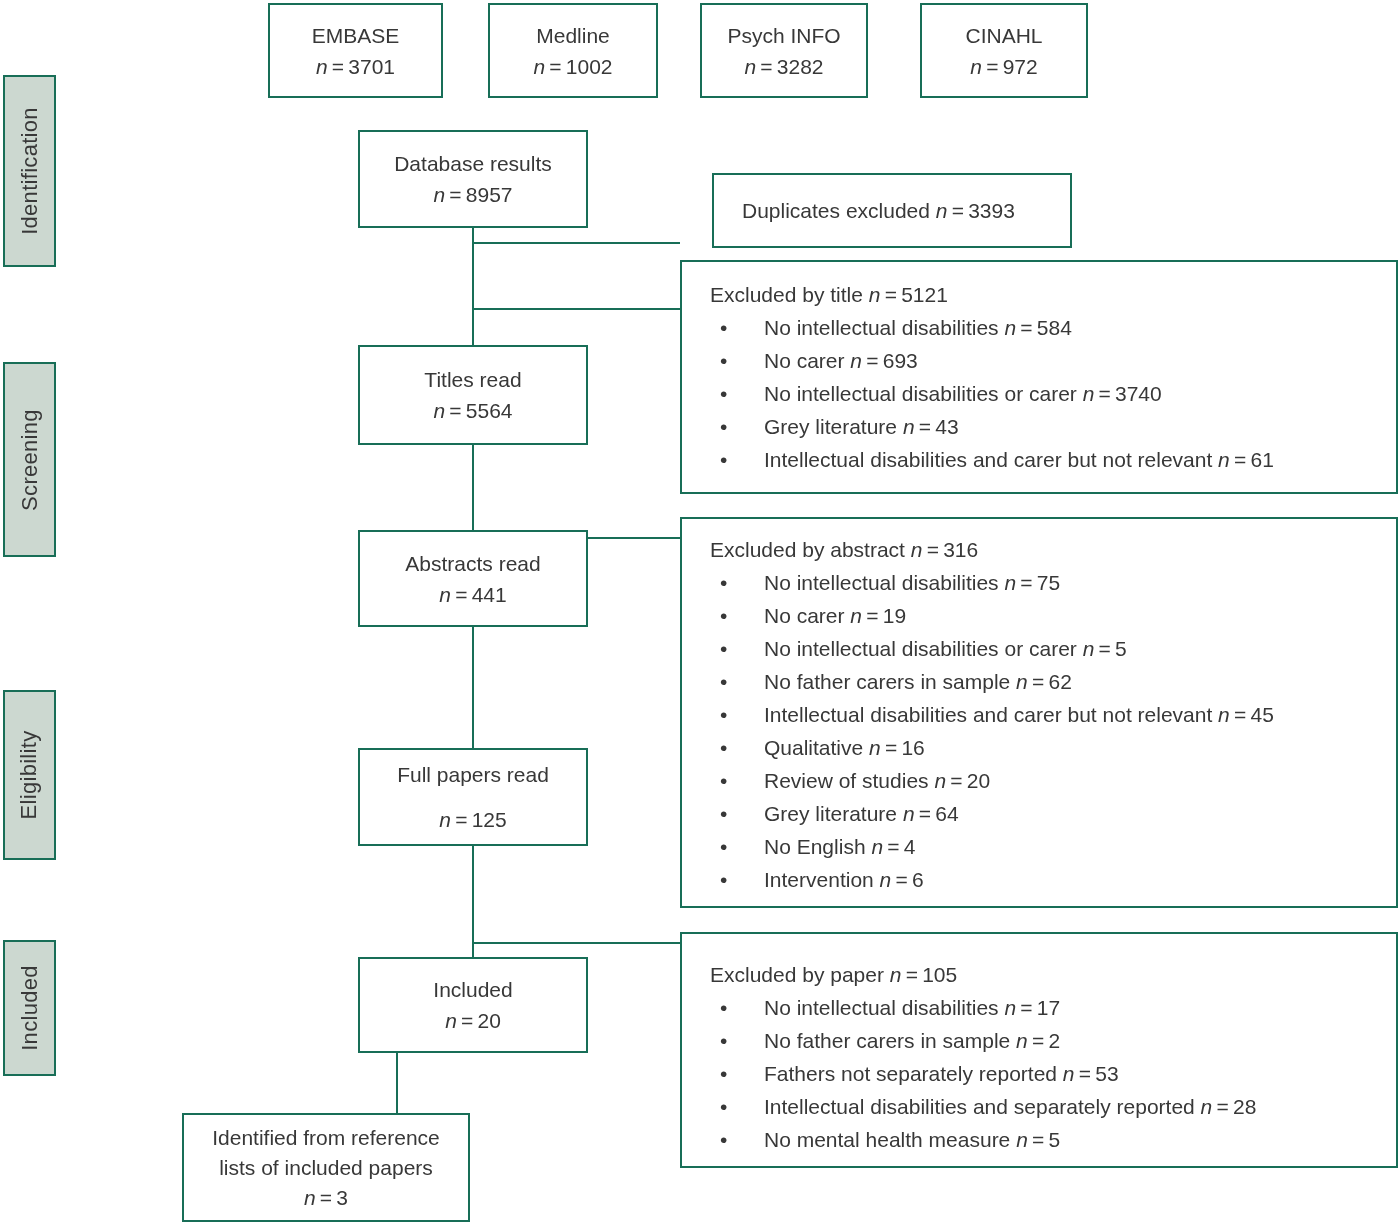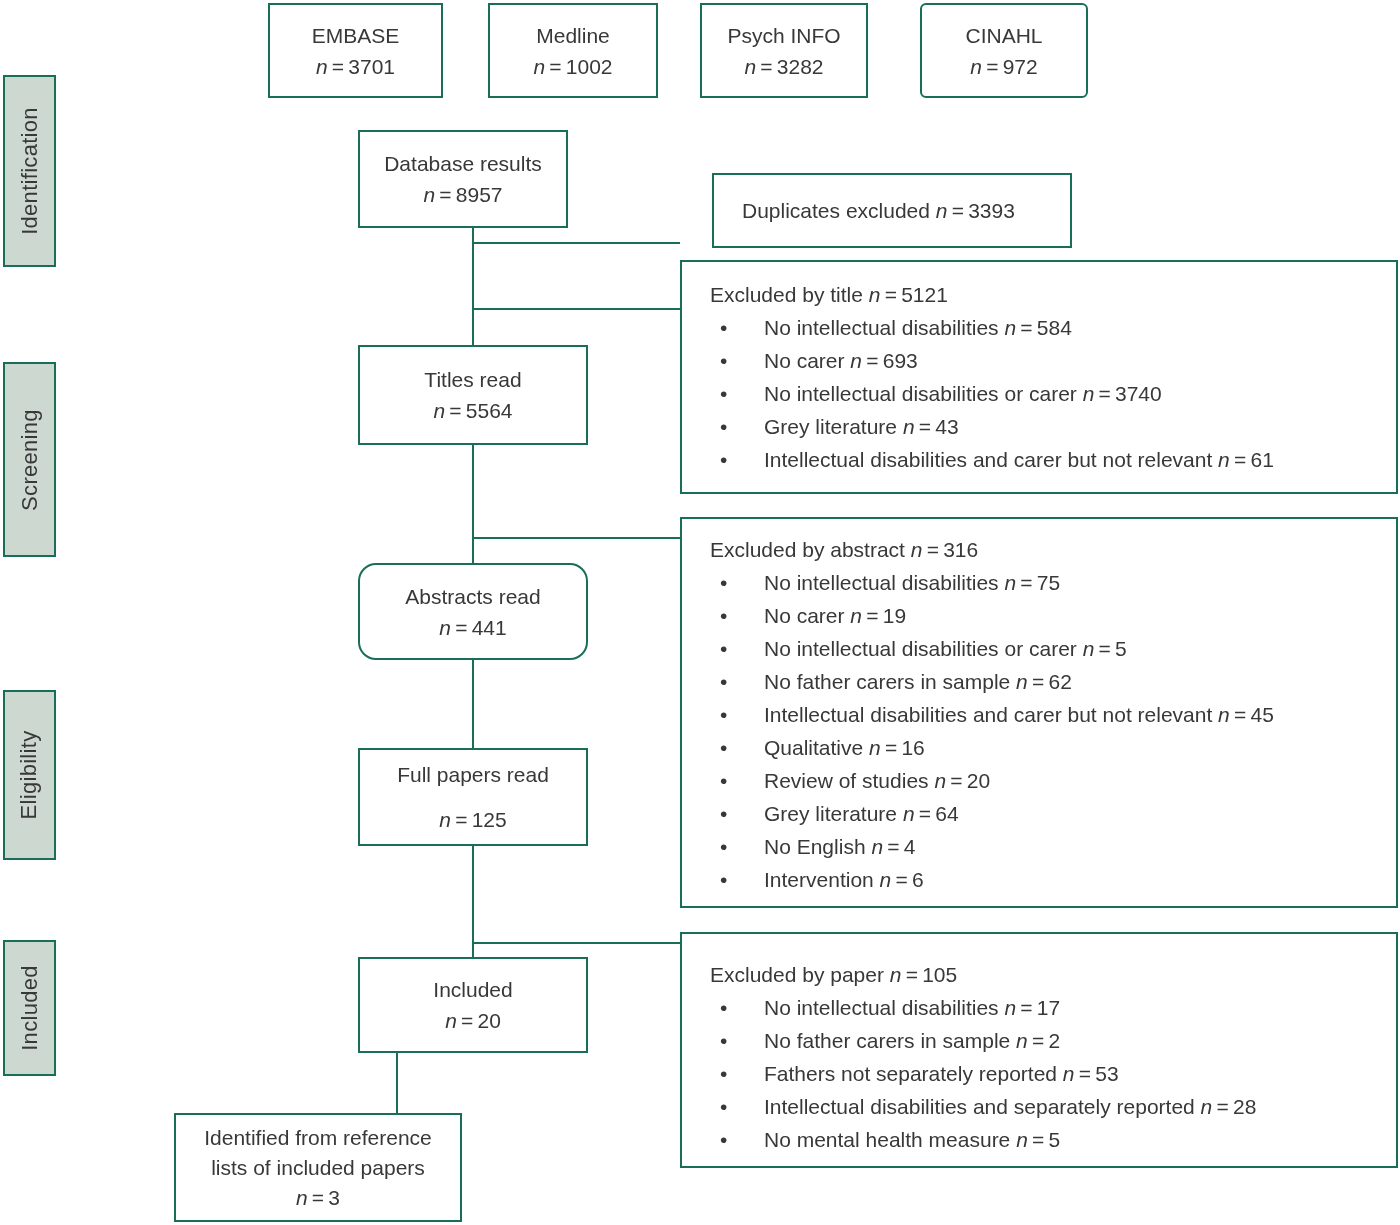--- a/index.html
+++ b/index.html
@@ -105,34 +105,34 @@
     <span><i>n</i> = 3701</span>
   </div>
   <div class="box center-box" style="left:488px;top:3px;width:170px;height:95px;">
     <span>Medline</span>
     <span><i>n</i> = 1002</span>
   </div>
   <div class="box center-box" style="left:700px;top:3px;width:168px;height:95px;">
     <span>Psych INFO</span>
     <span><i>n</i> = 3282</span>
   </div>
-  <div class="box center-box" style="left:920px;top:3px;width:168px;height:95px;border-radius:6px;">
+  <div class="box center-box" style="left:920px;top:3px;width:168px;height:95px;">
     <span>CINAHL</span>
     <span><i>n</i> = 972</span>
   </div>
 
-  <div class="box center-box" style="left:358px;top:130px;width:210px;height:98px;">
+  <div class="box center-box" style="left:358px;top:130px;width:230px;height:98px;">
     <span>Database results</span>
     <span><i>n</i> = 8957</span>
   </div>
   <div class="box center-box" style="left:358px;top:345px;width:230px;height:100px;">
     <span>Titles read</span>
     <span><i>n</i> = 5564</span>
   </div>
-  <div class="box center-box" style="left:358px;top:563px;width:230px;height:97px;border-radius:18px;">
+  <div class="box center-box" style="left:358px;top:530px;width:230px;height:97px;">
     <span>Abstracts read</span>
     <span><i>n</i> = 441</span>
   </div>
   <div class="box center-box" style="left:358px;top:748px;width:230px;height:98px;gap:14px;">
     <span>Full papers read</span>
     <span><i>n</i> = 125</span>
   </div>
   <div class="box center-box" style="left:358px;top:957px;width:230px;height:96px;">
     <span>Included</span>
     <span><i>n</i> = 20</span>
@@ -173,18 +173,18 @@
     <div>Excluded by paper <i>n</i> = 105</div>
     <ul>
         <li>No intellectual disabilities <i>n</i> = 17</li>
         <li>No father carers in sample <i>n</i> = 2</li>
         <li>Fathers not separately reported <i>n</i> = 53</li>
         <li>Intellectual disabilities and separately reported <i>n</i> = 28</li>
         <li>No mental health measure <i>n</i> = 5</li>
       </ul>
   </div>
 
-  <div class="box ref-box" style="left:174px;top:1113px;width:288px;height:109px;">
+  <div class="box ref-box" style="left:182px;top:1113px;width:288px;height:109px;">
     <span>Identified from reference lists of included papers</span>
     <span><i>n</i> = 3</span>
   </div>
 
 </div>
 
 </body></html>

